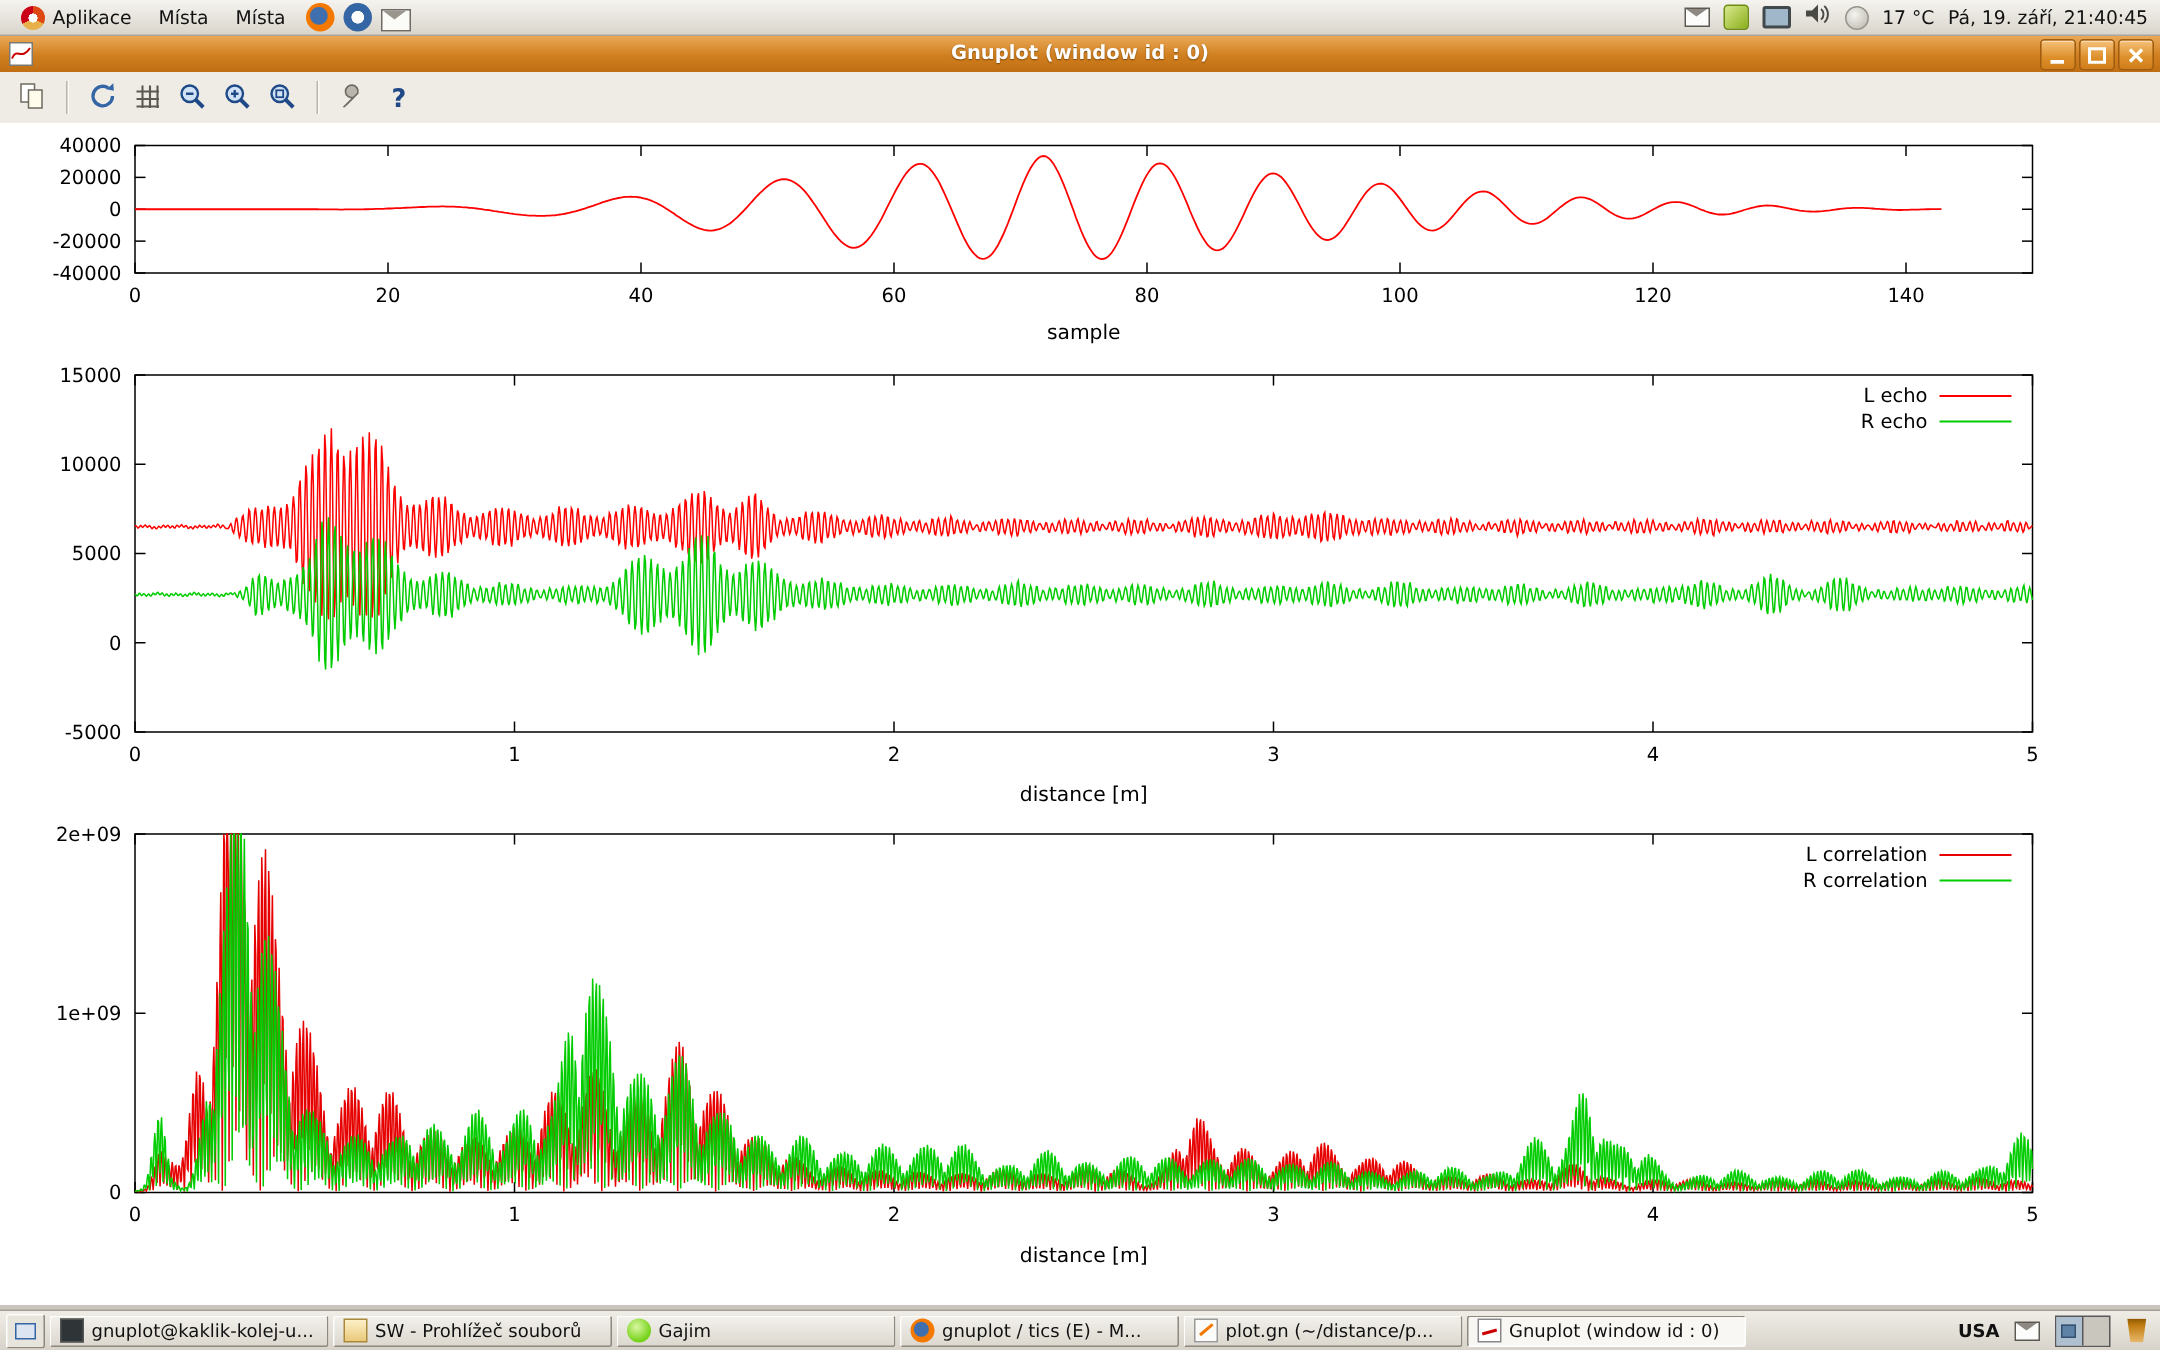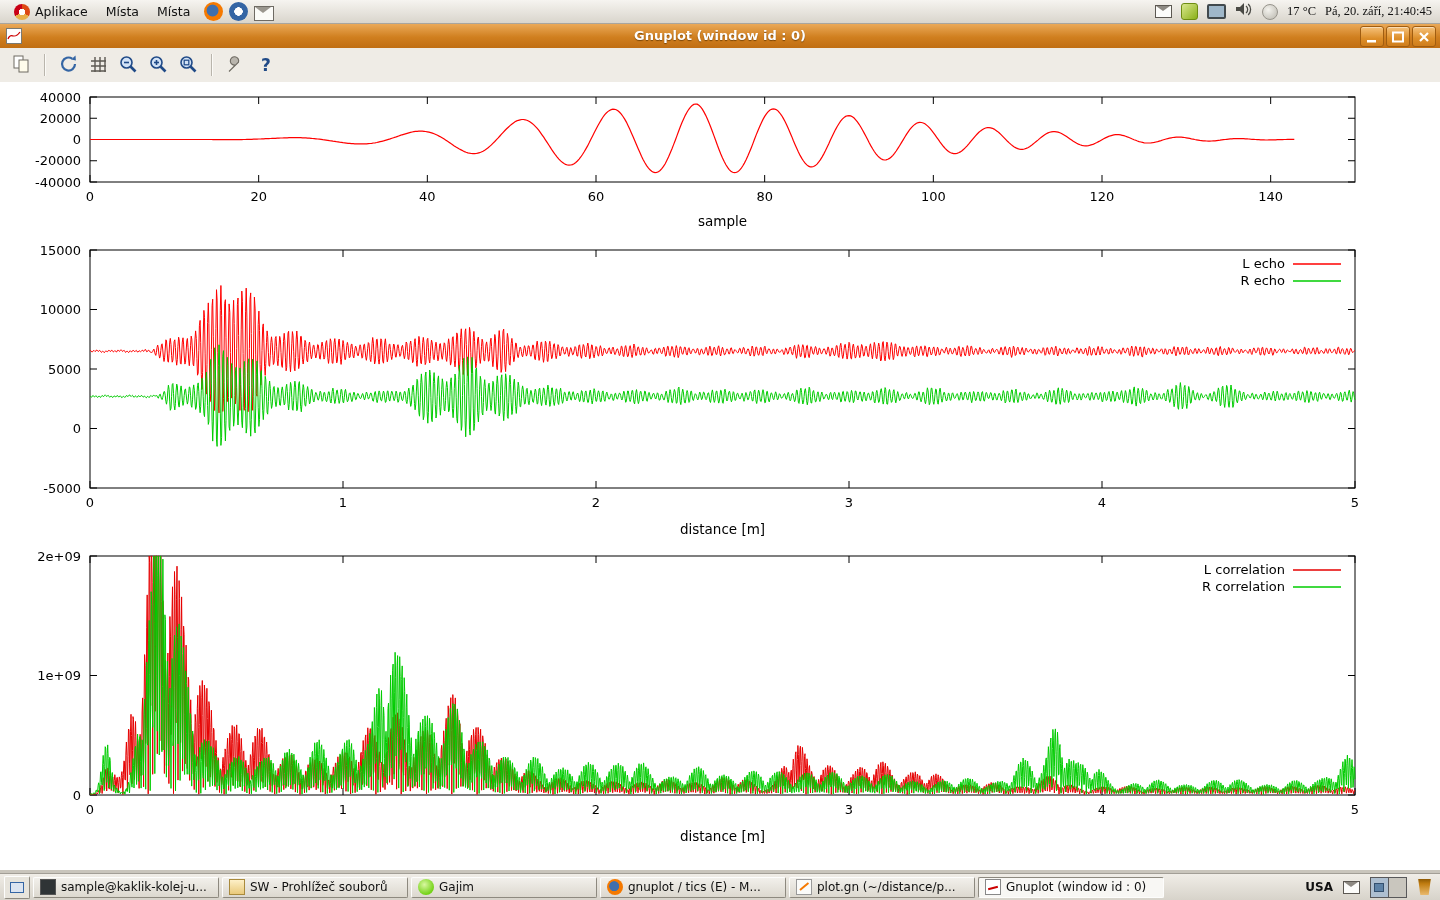--- a/index.html
+++ b/index.html
@@ -14,21 +14,21 @@
   .menu-item{display:flex;align-items:center;gap:5px;padding:2px 8px;cursor:default;}
   .ubuntu-logo{width:16px;height:16px;border-radius:50%;
     background:radial-gradient(circle at center,#fff 0 26%,transparent 28%),
                conic-gradient(#dd4814 0 120deg,#e8b04a 120deg 240deg,#c90016 240deg 360deg);}
   .launcher{width:19px;height:19px;margin-left:4px;}
   .launch-firefox{border-radius:50%;background:radial-gradient(circle at 45% 45%,#3f6fae 0 37%,#f57900 43%);}
   .launch-help{border-radius:50%;background:radial-gradient(circle,#ffffff 0 30%,#3465a4 33% 72%,#cfd9ea 74%);}
   .launch-mail{width:18px;height:13px;background:#fbfbf8;border:1px solid #6e6a63;position:relative;margin-top:3px;}
   .launch-mail::after{content:"";position:absolute;left:0;top:0;
     border-left:8px solid transparent;border-right:8px solid transparent;border-top:6px solid #9a968e;}
-  #panel-right{margin-left:auto;display:flex;align-items:center;gap:9px;padding-right:2px;font-family:Liberation Serif, serif;}
+  #panel-right{margin-left:auto;display:flex;align-items:center;gap:9px;padding-right:2px;}
   .envelope{width:15px;height:11px;background:#fcfcfa;border:1px solid #5c5852;position:relative;}
   .envelope::after{content:"";position:absolute;left:0;top:0;
     border-left:7px solid transparent;border-right:7px solid transparent;border-top:5px solid #8d8982;}
   .tray-green{width:15px;height:15px;border-radius:3px;border:1px solid #6d8c12;
     background:linear-gradient(135deg,#d9e78e,#8ab019);}
   .tray-display{width:15px;height:11px;border:2px solid #41494d;border-radius:2px;background:#9fb7c9;}
   .weather-moon{width:14px;height:14px;border-radius:50%;border:1px solid #97948c;
     background:radial-gradient(circle at 38% 35%,#f4f3ee,#b9b6ad);}
 
   
@@ -111,21 +111,21 @@
       <span class="tray-green"></span>
       <span class="tray-display"></span>
       <span>
         <svg width="18" height="16" aria-hidden="true">
             <polygon points="1,5 5,5 9,1 9,13 5,9 1,9" fill="#4a4a45"></polygon>
             <path d="M11 4 a4.5 4.5 0 0 1 0 7 M13.2 2 a7.5 7.5 0 0 1 0 11" stroke="#4a4a45" fill="none" stroke-width="1.3"></path>
           </svg>
       </span>
       <span class="weather-moon"></span>
       <span>17 °C</span>
-      <span>Pá, 20. září, 21:40:45</span>
+      <span>Pá, 19. září, 21:40:45</span>
     </div>
   </div>
 
   <div id="titlebar">
     <span id="title-icon">
       <svg width="16" height="16">
           <rect x="0.5" y="0.5" width="15" height="15" fill="#fff" stroke="#7a7a72"></rect>
           <path d="M2 11 C5 3,8 13,14 4" stroke="#cc0000" fill="none" stroke-width="1.3"></path>
         </svg>
     </span>
@@ -334,21 +334,21 @@
 
   <div id="desktop-strip"></div>
 
   <div id="taskbar">
     <div class="sd-btn">
       <span class="sd-icon"></span>
     </div>
     <div id="task-buttons">
         <div class="task-btn">
           <span class="ti ti-terminal"></span>
-          <span class="task-label">sample@kaklik-kolej-u...</span>
+          <span class="task-label">gnuplot@kaklik-kolej-u...</span>
         </div>
         <div class="task-btn">
           <span class="ti ti-file-manager"></span>
           <span class="task-label">SW - Prohlížeč souborů</span>
         </div>
         <div class="task-btn">
           <span class="ti ti-gajim"></span>
           <span class="task-label">Gajim</span>
         </div>
         <div class="task-btn">

